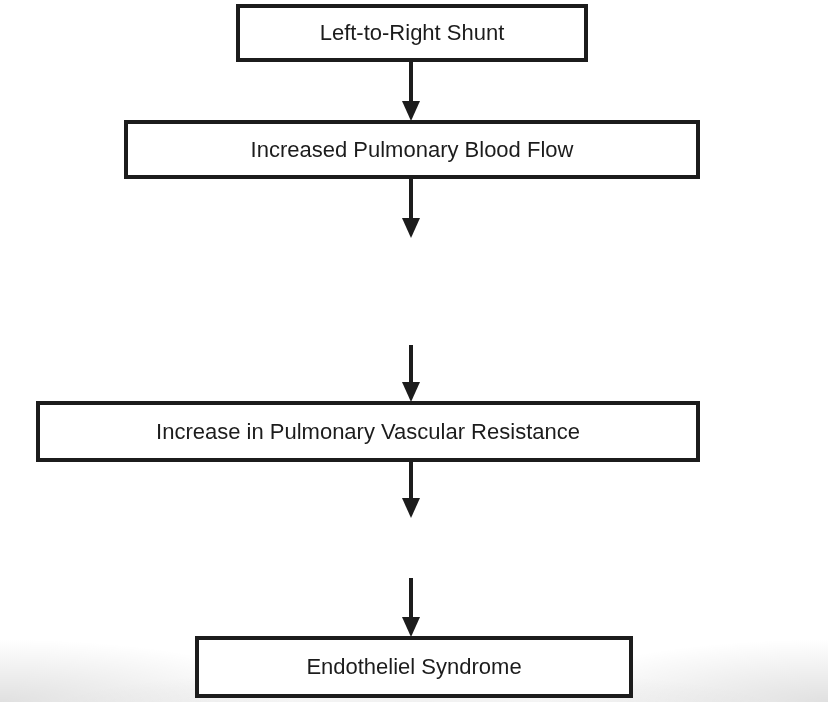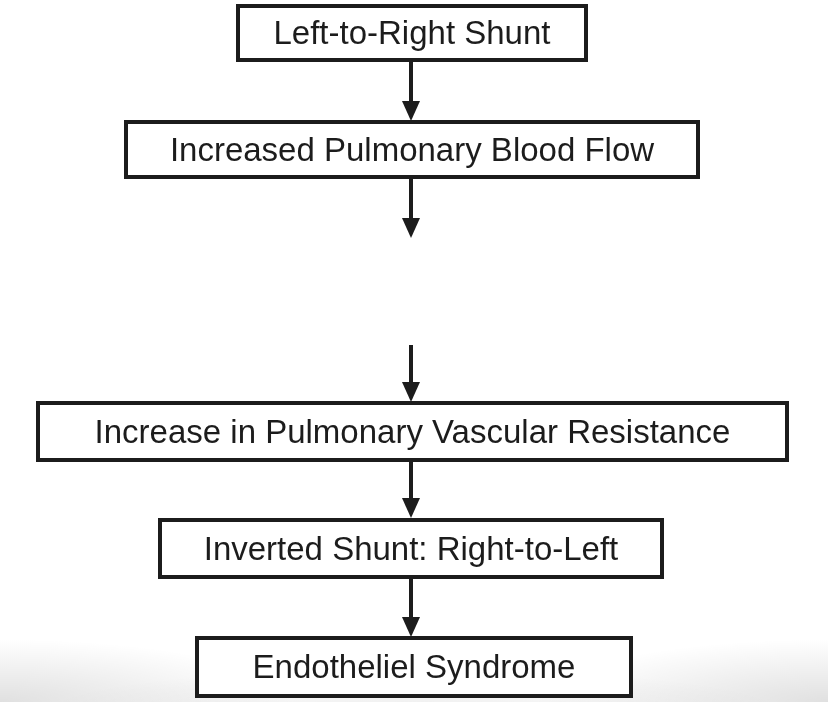--- a/index.html
+++ b/index.html
@@ -25,33 +25,33 @@
       radial-gradient(ellipse 420px 90px at 100% 100%, rgba(0,0,0,0.12), rgba(0,0,0,0) 70%),
       radial-gradient(ellipse 500px 60px at 50% 115%, rgba(0,0,0,0.07), rgba(0,0,0,0) 75%);
     z-index: 0;
   }
   .node {
     position: absolute;
     box-sizing: border-box;
     border: 4px solid #1c1c1c;
     background: #ffffff;
     color: #1c1c1c;
-    font-size: 33px;
+    font-size: 22px;
     line-height: 1.32;
     display: flex;
     align-items: center;
     justify-content: center;
     text-align: center;
     padding: 0 10px;
     z-index: 2;
   }
   .n0 { left: 236px; top: 4px;   width: 352px; height: 58px;  }
   .n1 { left: 124px; top: 120px; width: 576px; height: 59px;  }
   .n2 { left: 70px;  top: 237px; width: 678px; height: 108px; }
-  .n3 { left: 36px;  top: 401px; width: 753px; height: 61px;  }
+  .n3 { left: 36px;  top: 401px; width: 664px; height: 61px;  }
   .n4 { left: 158px; top: 518px; width: 506px; height: 61px;  }
   .n5 { left: 195px; top: 636px; width: 438px; height: 62px;  }
 
   .arrow {
     position: absolute;
     left: 402px;
     width: 18px;
     display: flex;
     flex-direction: column;
     align-items: center;
@@ -102,21 +102,20 @@
     <div class="head"></div>
   </div>
 
   <div class="node n3">Increase in Pulmonary Vascular Resistance</div>
 
   <div class="arrow a3">
     <div class="stem"></div>
     <div class="head"></div>
   </div>
 
-  <div class="node n4">Inverted Shunt: Right-to-Left</div>
 
   <div class="arrow a4">
     <div class="stem"></div>
     <div class="head"></div>
   </div>
 
   <div class="node n5">Endotheliel Syndrome</div>
 
 </div>
 

